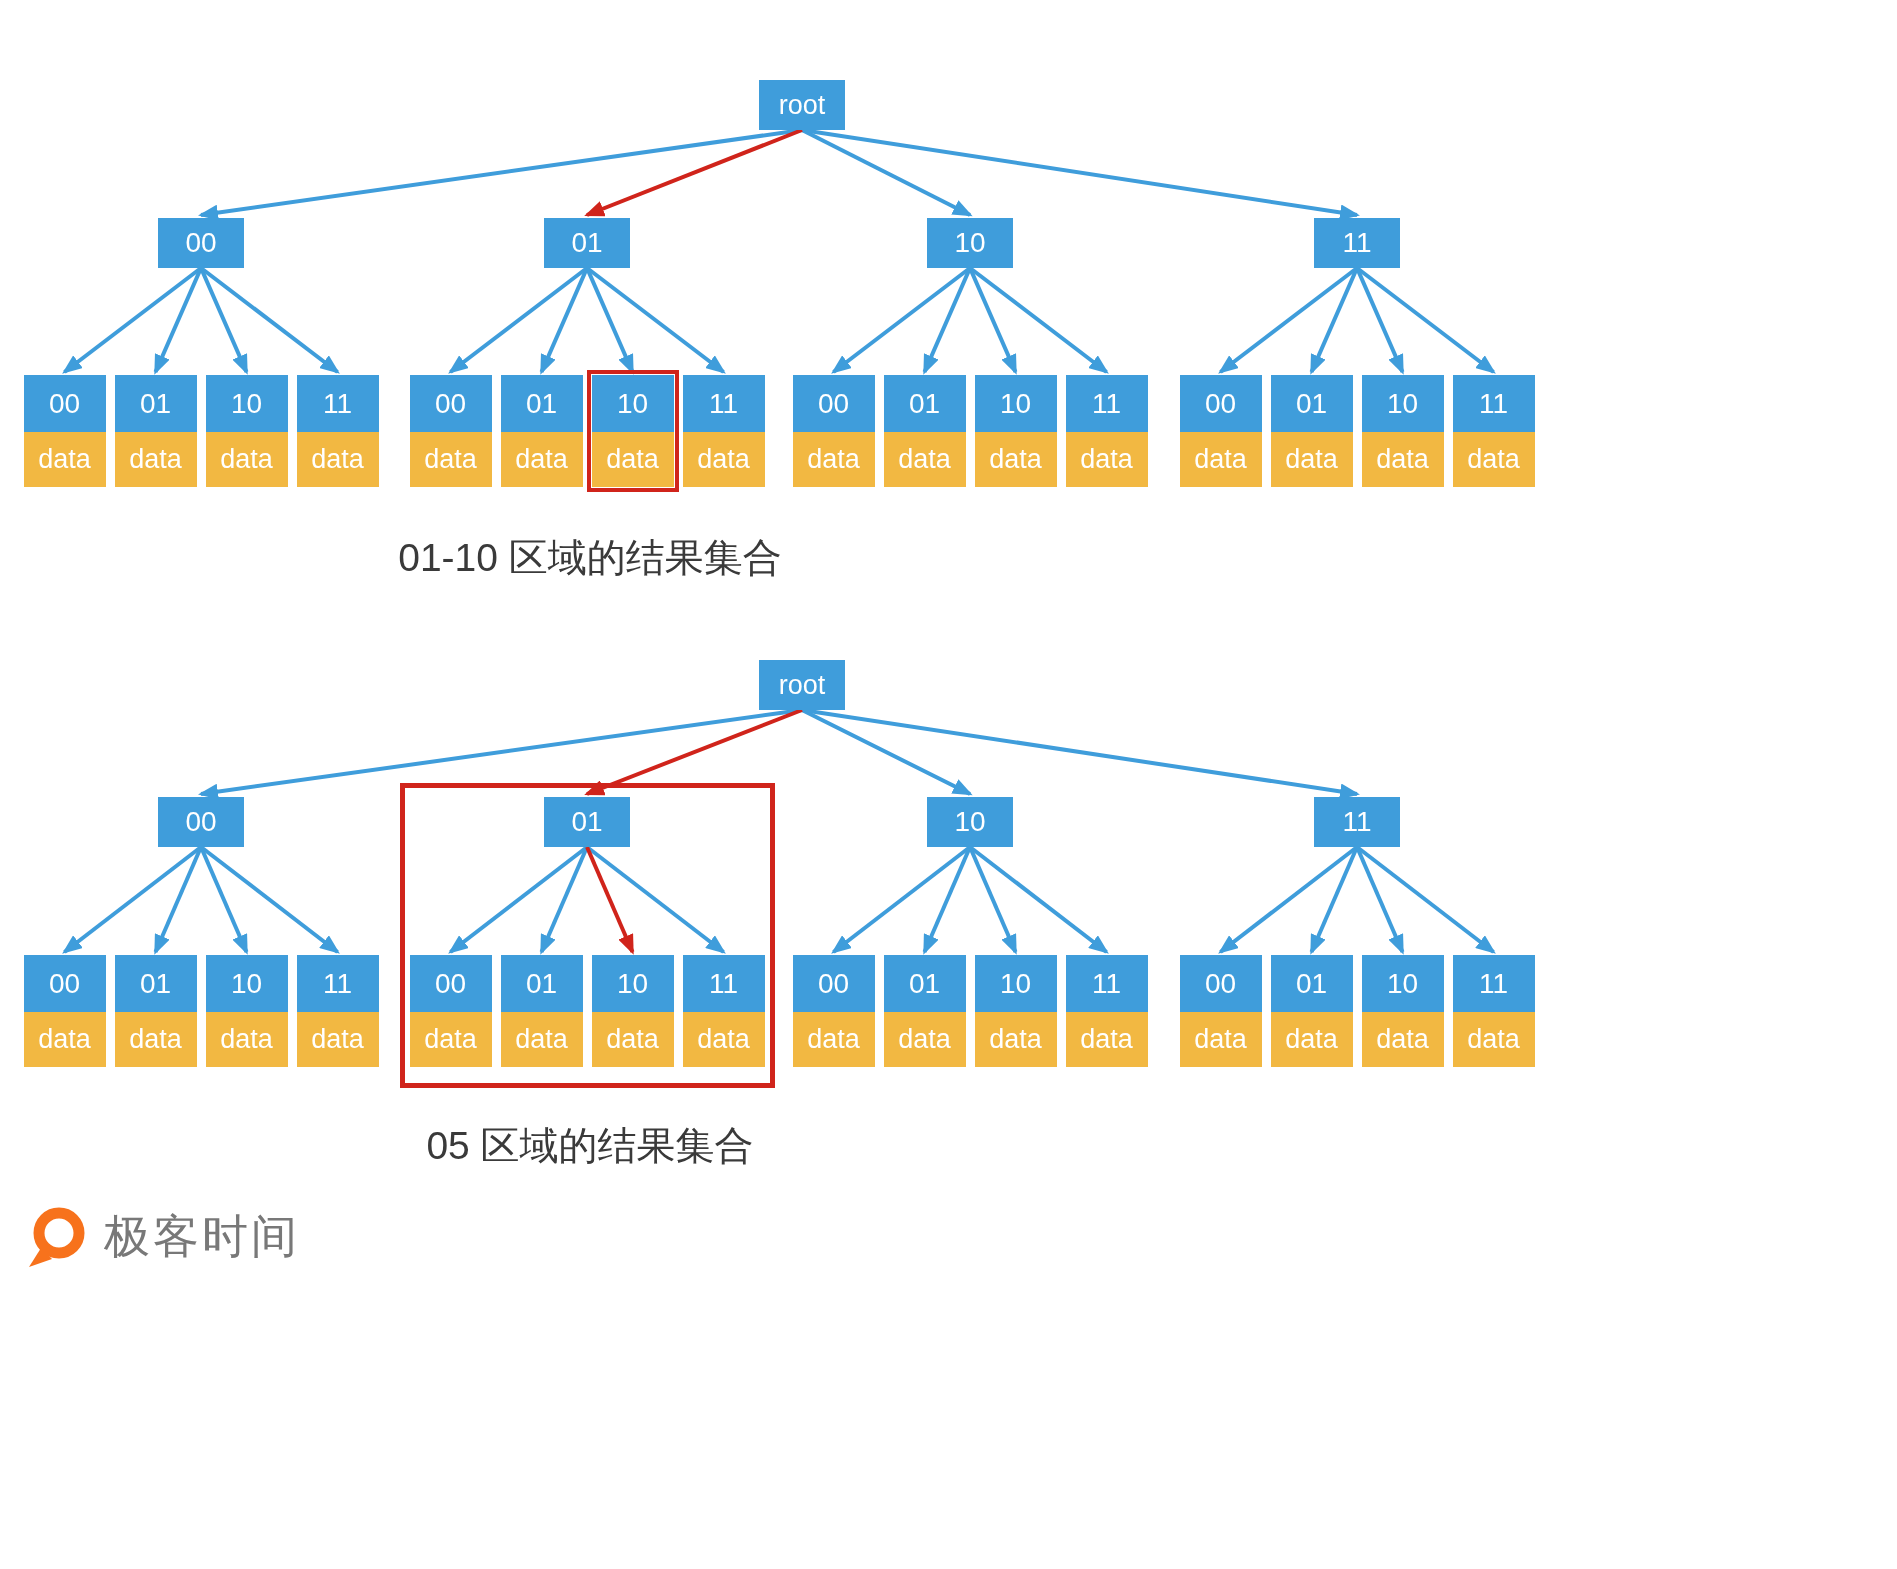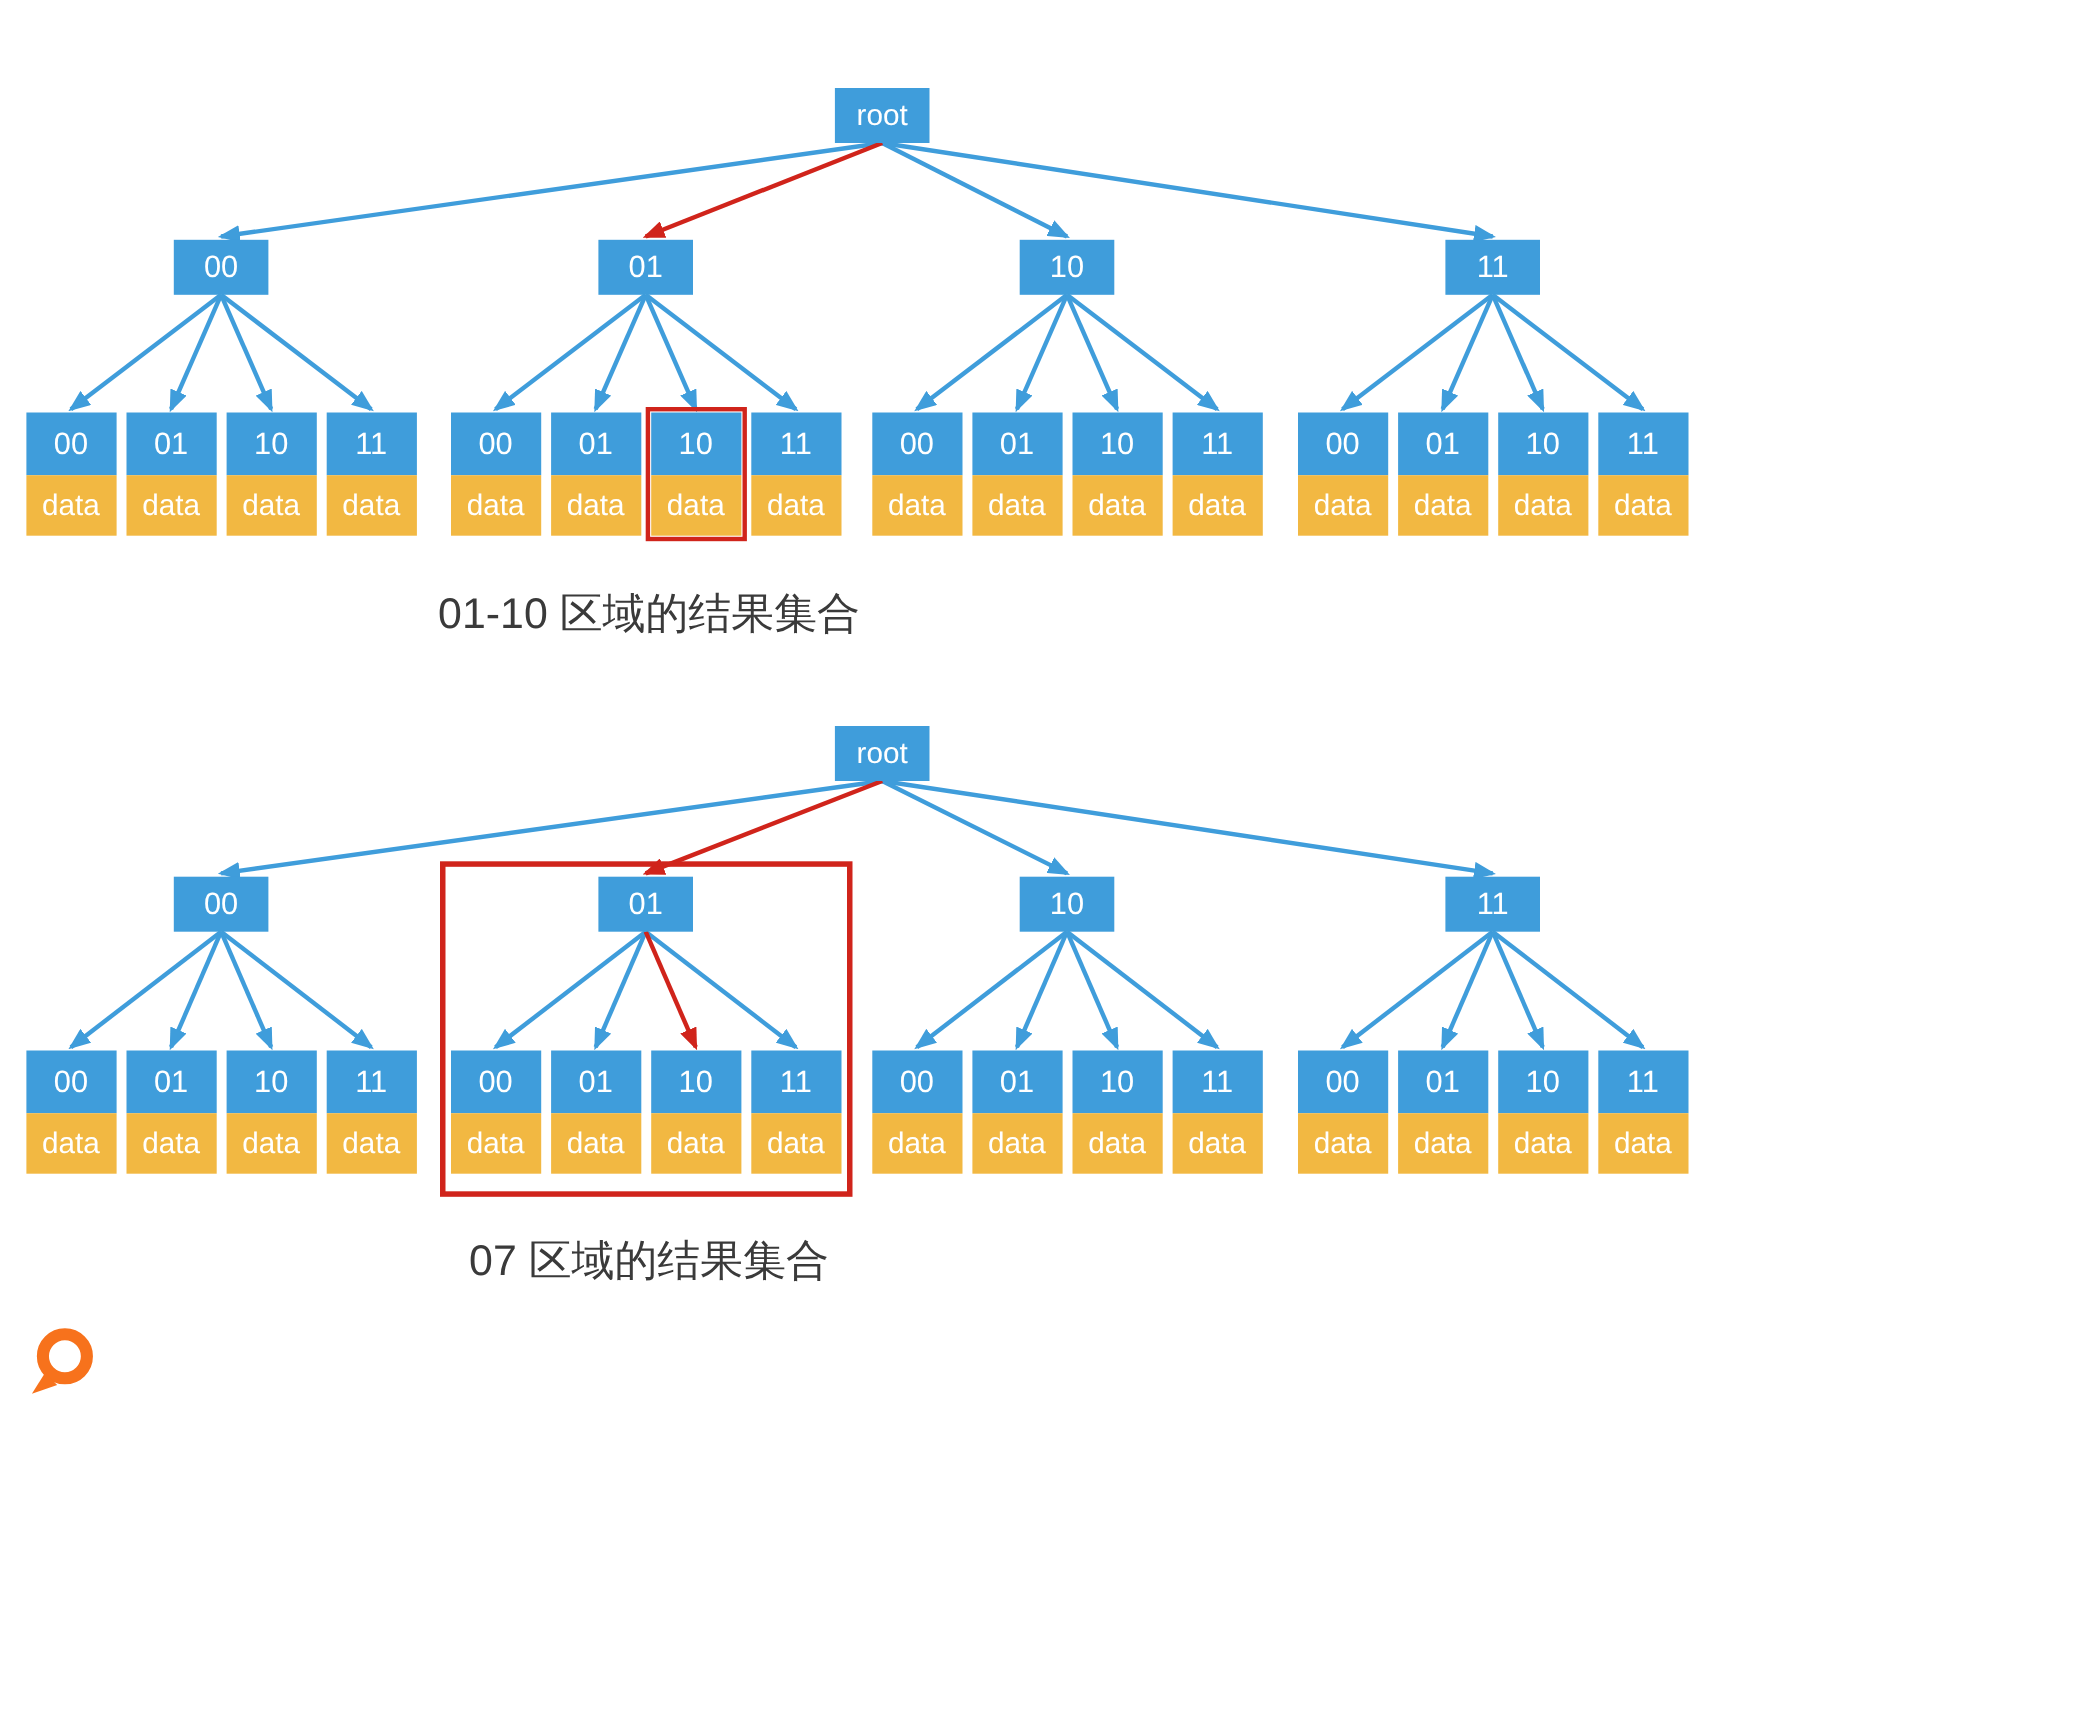--- a/index.html
+++ b/index.html
@@ -154,22 +154,23 @@
       <div class="node-box" style="left: 1270.5px; top: 955px; width: 82px; height: 57px; background: rgb(63, 157, 219); font-size: 28px; color: rgb(255, 255, 255);">01</div>
       <div class="node-box" style="left: 1270.5px; top: 1012px; width: 82px; height: 55px; background: rgb(242, 184, 66); font-size: 27px; color: rgb(255, 255, 255);">data</div>
       <div class="node-box" style="left: 1361.5px; top: 955px; width: 82px; height: 57px; background: rgb(63, 157, 219); font-size: 28px; color: rgb(255, 255, 255);">10</div>
       <div class="node-box" style="left: 1361.5px; top: 1012px; width: 82px; height: 55px; background: rgb(242, 184, 66); font-size: 27px; color: rgb(255, 255, 255);">data</div>
       <div class="node-box" style="left: 1452.5px; top: 955px; width: 82px; height: 57px; background: rgb(63, 157, 219); font-size: 28px; color: rgb(255, 255, 255);">11</div>
       <div class="node-box" style="left: 1452.5px; top: 1012px; width: 82px; height: 55px; background: rgb(242, 184, 66); font-size: 27px; color: rgb(255, 255, 255);">data</div>
       <div class="hl-rect" style="border-color: rgb(208, 36, 27); border-width: 5px; left: 399.5px; top: 783px; width: 375px; height: 305px;"></div>
     </div>
 
   <div class="caption caption-1" style="color: rgb(58, 58, 58);">01-10 区域的结果集合</div>
-  <div class="caption caption-2" style="color: rgb(58, 58, 58);">07 区域的结果集合</div>
+  <div class="caption caption-2" style="color: rgb(58, 58, 58);">05 区域的结果集合</div>
 
   <div class="logo">
     <svg class="logo-icon" width="60" height="62" viewBox="0 0 60 62">
       <circle cx="31" cy="27" r="20" fill="none" stroke-width="11" class="logo-ring" stroke="#f7721c"></circle>
       <polygon points="13,42 1,61 24,53" class="logo-tail" fill="#f7721c"></polygon>
     </svg>
+    <span class="logo-text" style="color: rgb(120, 120, 120);">极客时间</span>
   </div>
 
 </div>
 
 </body></html>

